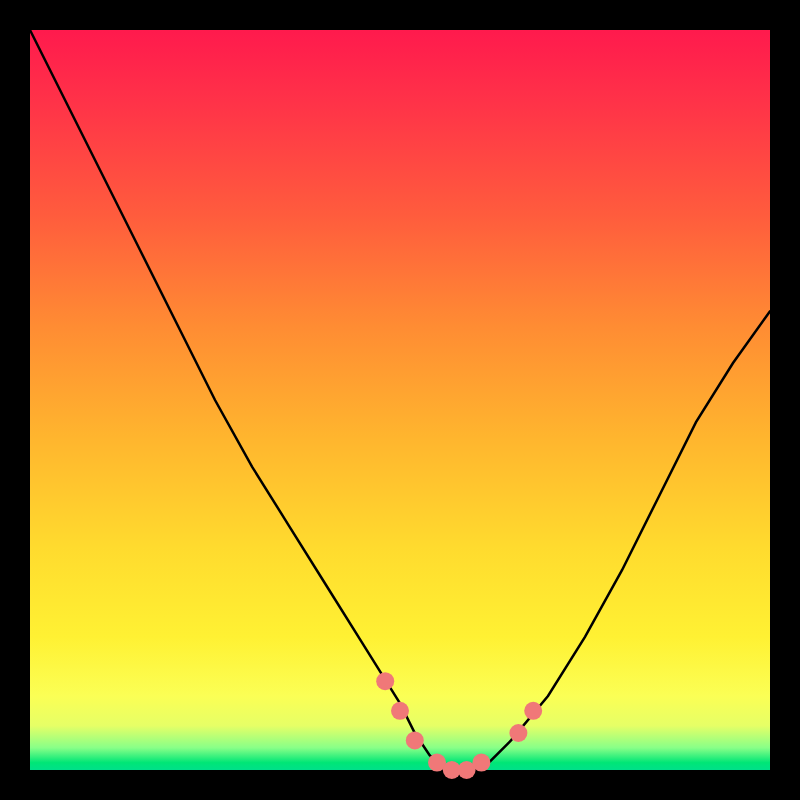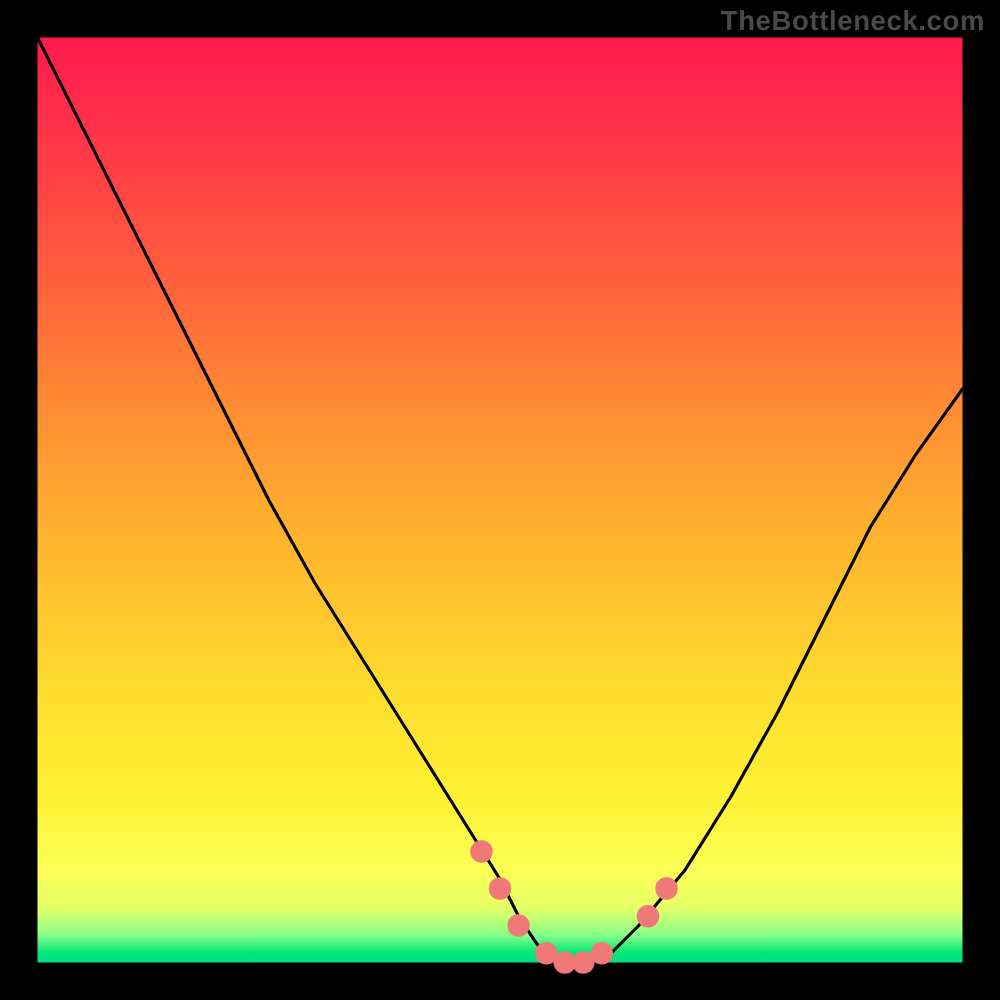--- a/index.html
+++ b/index.html
@@ -76,14 +76,13 @@
         <circle cx="384.8" cy="710.4" r="9" fill="#f07878"></circle>
         <circle cx="407.0" cy="732.6" r="9" fill="#f07878"></circle>
         <circle cx="421.8" cy="740.0" r="9" fill="#f07878"></circle>
         <circle cx="436.6" cy="740.0" r="9" fill="#f07878"></circle>
         <circle cx="451.4" cy="732.6" r="9" fill="#f07878"></circle>
         <circle cx="488.4" cy="703.0" r="9" fill="#f07878"></circle>
         <circle cx="503.2" cy="680.8" r="9" fill="#f07878"></circle>
       </g>
   </svg>
 
-  <div class="watermark">TheBottleneck.com</div>
 </div>
 
 </body></html>

